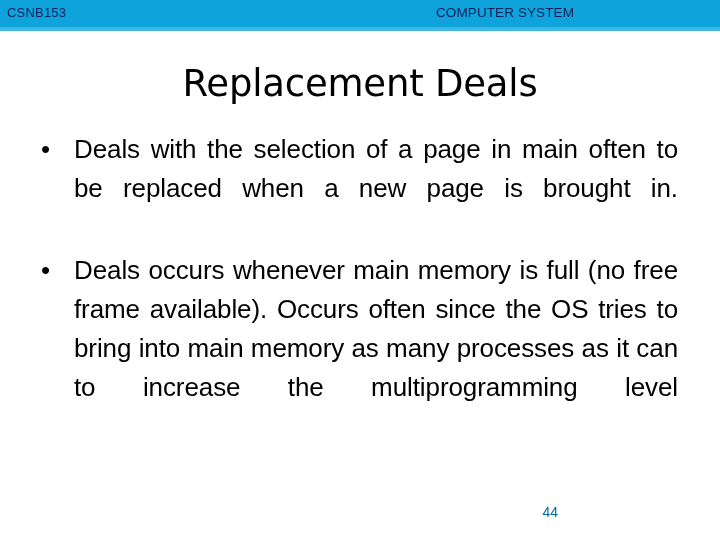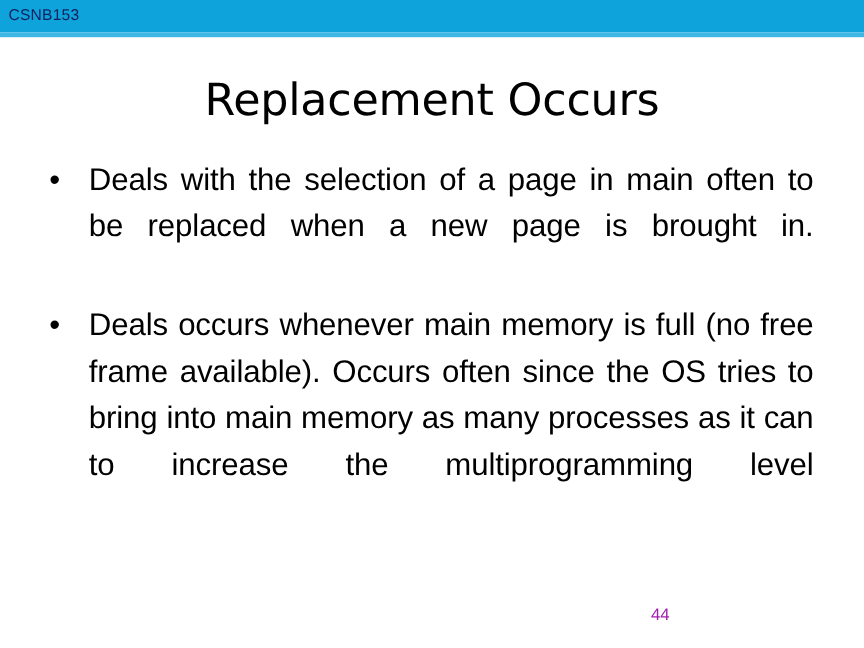--- a/index.html
+++ b/index.html
@@ -123,36 +123,37 @@
     width: 100%;
   }
 
   
   .page-number {
     position: absolute;
     right: 18px;
     bottom: 20px;
     font-size: 14px;
     line-height: 16px;
-    color: #a21caf;
+    color: #0369a1;
     font-family: "Liberation Sans", sans-serif;
   }
 </style>
 </head>
 <body>
 
 <div class="slide">
 
   <div class="header-bar"></div>
   <div class="header-underline"></div>
 
   <div class="header-left">CSNB153</div>
 
+  <div class="header-right">COMPUTER SYSTEM</div>
 
-  <div class="slide-title">Replacement Occurs</div>
+  <div class="slide-title">Replacement Deals</div>
 
   <div class="body-area">
 
     <div class="bullet-item">
       <span class="bullet-mark">•</span>
       <span class="bullet-text">Deals with the selection of a page in main often to be replaced when a new page is brought in.</span>
     </div>
 
     <div class="bullet-item">
       <span class="bullet-mark">•</span>

